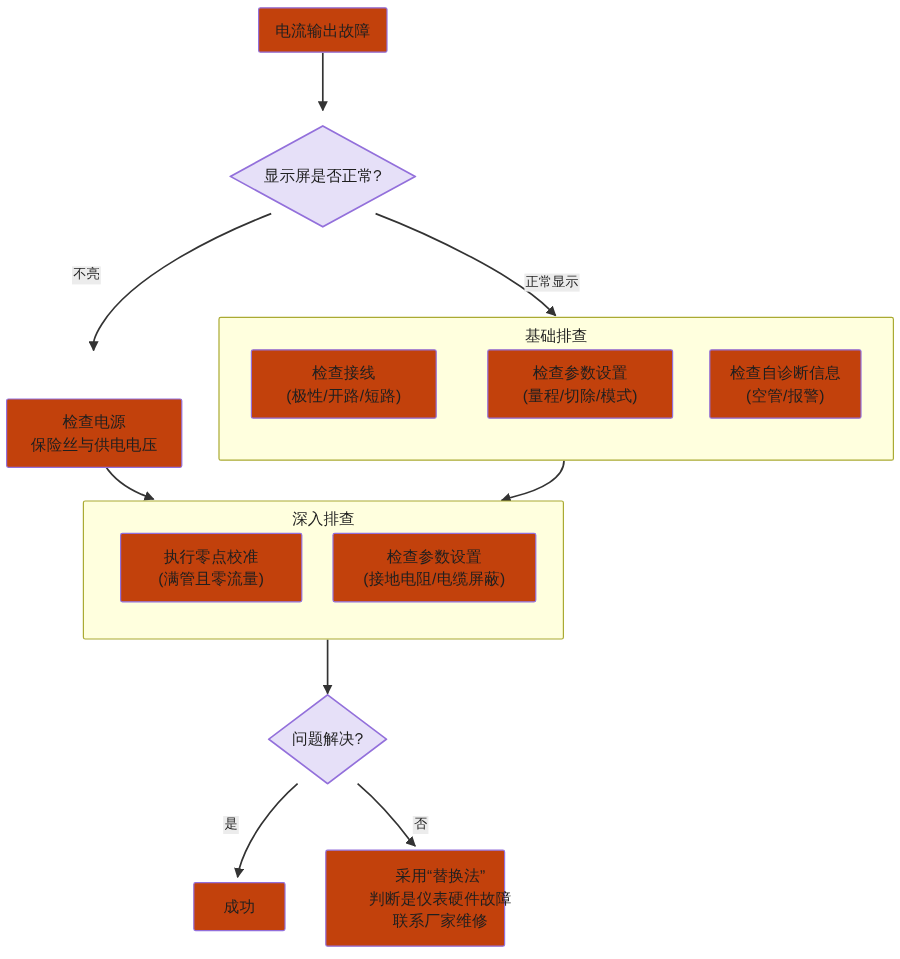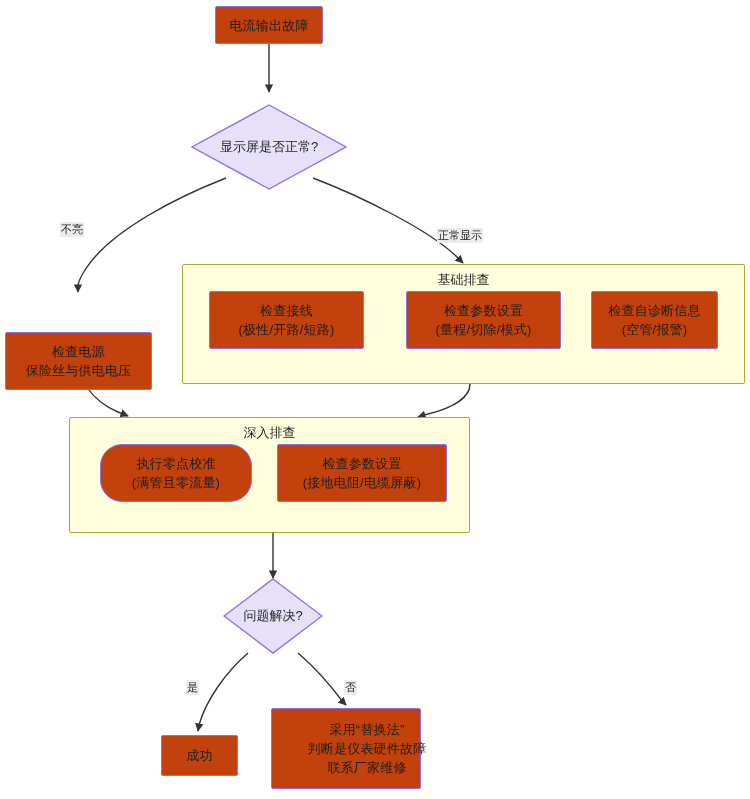--- a/index.html
+++ b/index.html
@@ -164,21 +164,21 @@
 
   <div class="node" style="left:591px; top:291px; width:127px; height:58px;">
     <span class="line">检查自诊断信息</span>
     <span class="line">(空管/报警)</span>
   </div>
 
   <div class="cluster" style="left:69px; top:417px; width:401px; height:116px;">
     <div class="cluster-label">深入排查</div>
   </div>
 
-  <div class="node" style="left:100px; top:444px; width:152px; height:58px;border-radius:22px;">
+  <div class="node" style="left:100px; top:444px; width:152px; height:58px;">
     <span class="line">执行零点校准</span>
     <span class="line">(满管且零流量)</span>
   </div>
 
   <div class="node" style="left:277px; top:444px; width:170px; height:58px;">
     <span class="line">检查参数设置</span>
     <span class="line">(接地电阻/电缆屏蔽)</span>
   </div>
 
   <div class="diamond" style="left:223px; top:578px; width:100px; height:76px;">

